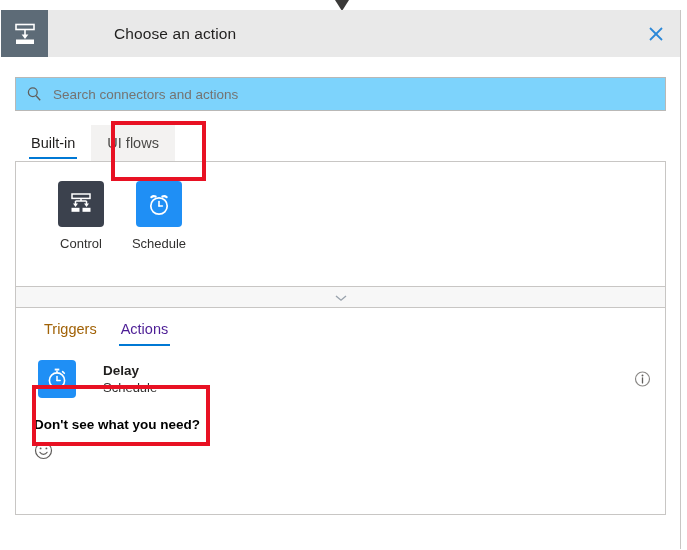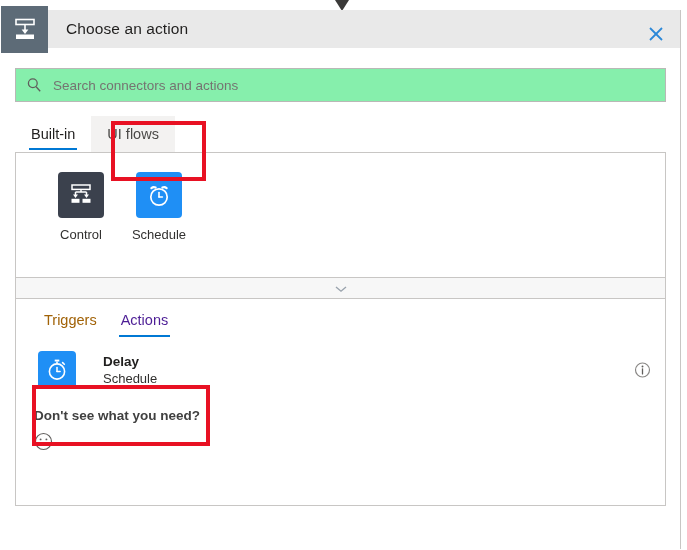--- a/index.html
+++ b/index.html
@@ -35,24 +35,25 @@
     width: 680px;
     height: 539px;
     background: #ffffff;
     border-right: 1px solid #c8c6c4;
     box-sizing: border-box;
   }
 
   
   .header {
     position: relative;
-    height: 38px;
+    height: 47px;
     background: #e9e9e9;
     display: flex;
     align-items: center;
+    gap: 48px;
   }
   .header-icon {
     width: 47px;
     height: 47px;
     background: #5d6b77;
     display: flex;
     align-items: center;
     justify-content: center;
     flex: none;
   }
@@ -79,21 +80,21 @@
   .body {
     padding: 0 14px;
     position: relative;
   }
 
   
   .search-wrap {
     margin-top: 20px;
     height: 34px;
     border: 1px solid #b9b8b6;
-    background: #86efac;
+    background: #7dd3fc;
     display: flex;
     align-items: center;
     padding: 0 10px;
     box-sizing: border-box;
   }
   .search-icon { flex: none; display: flex; margin-right: 9px; }
   .search-input {
     border: none;
     outline: none;
     flex: 1;
@@ -275,21 +276,21 @@
   }
 
   
   .footer {
     padding-left: 18px;
     padding-top: 9px;
   }
   .footer-title {
     font-size: 13.5px;
     font-weight: bold;
-    color: #404040;
+    color: #000000;
   }
   .footer-row {
     display: flex;
     align-items: center;
     margin-top: 9px;
   }
   .smiley { flex: none; display: flex; margin-right: 8px; }
   .footer-text {
     font-size: 13.5px;
     color: #323130;

